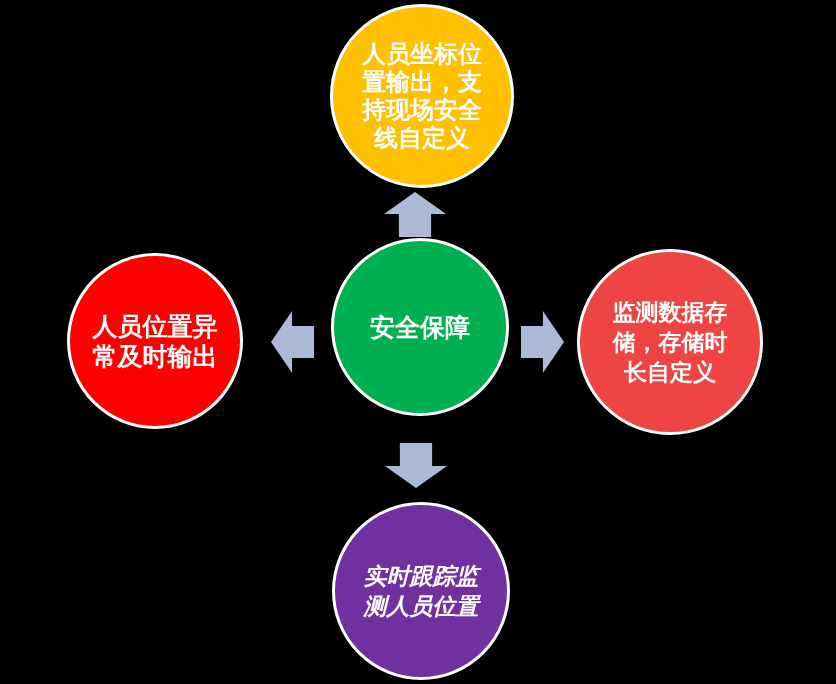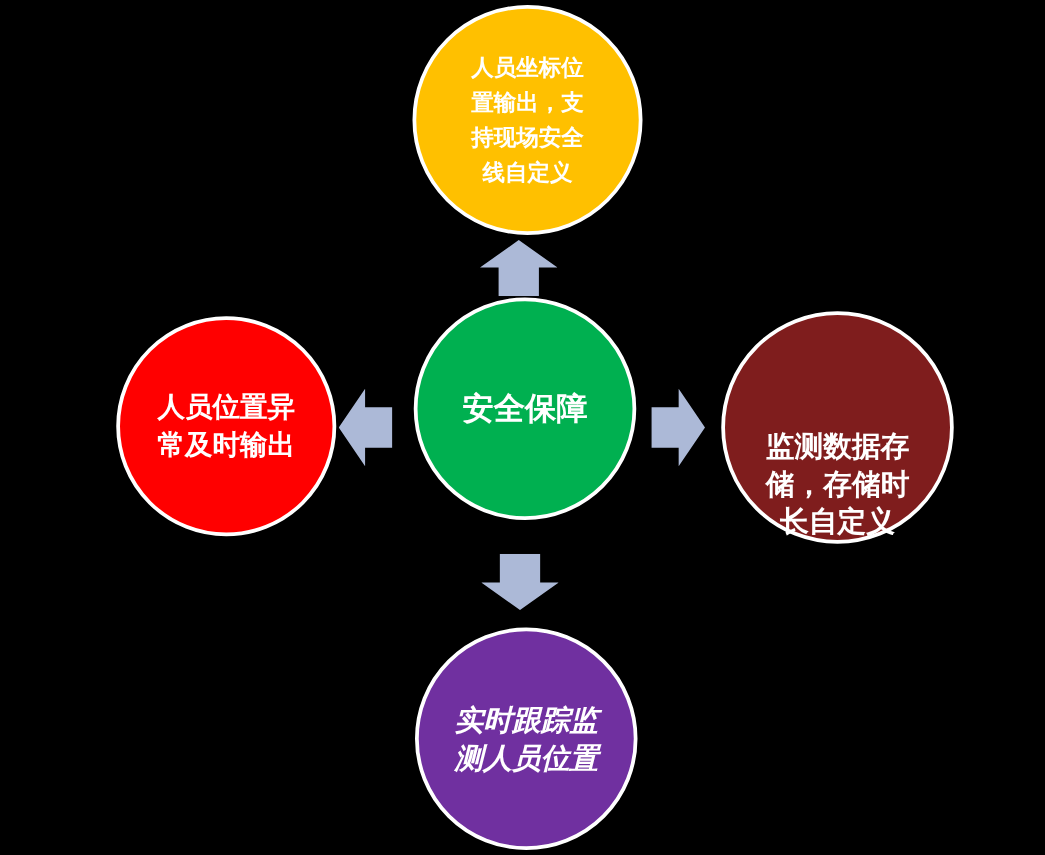--- a/index.html
+++ b/index.html
@@ -25,22 +25,22 @@
     align-items: center;
     justify-content: center;
     text-align: center;
     color: #ffffff;
     font-weight: 700;
   }
   .node .label {
     white-space: pre-line;
     display: block;
   }
-  #node-top    { left: 330px; top: 4px;   width: 184px; height: 184px; font-size: 18px; line-height: 28px; }
-  #node-left   { left: 93px;  top: 253px; width: 176px; height: 176px; font-size: 22px; line-height: 30px; }
+  #node-top    { left: 330px; top: 4px;   width: 184px; height: 184px; font-size: 24px; line-height: 28px; }
+  #node-left   { left: 67px;  top: 253px; width: 176px; height: 176px; font-size: 25px; line-height: 30px; }
   #node-center { left: 331px; top: 238px; width: 178px; height: 178px; font-size: 25px; line-height: 30px; }
   #node-right  { left: 577px; top: 249px; width: 186px; height: 186px; font-size: 23px; line-height: 30px; }
   #node-bottom { left: 332px; top: 502px; width: 178px; height: 178px; font-size: 23px; line-height: 30px; }
 
   .arrow {
     position: absolute;
   }
   #arrow-up {
     left: 384px; top: 192px; width: 62px; height: 45px;
     clip-path: polygon(50% 0, 100% 49%, 76% 49%, 76% 100%, 24% 100%, 24% 49%, 0 49%);
@@ -72,21 +72,21 @@
 
   <div class="node" id="node-left" style="background-color: rgb(255, 0, 0);">
     <span class="label">人员位置异
 常及时输出</span>
   </div>
 
   <div class="node" id="node-center" style="background-color: rgb(0, 176, 80);">
     <span class="label">安全保障</span>
   </div>
 
-  <div class="node" id="node-right" style="background-color: #7f1d1d; align-items: flex-end;">
+  <div class="node" id="node-right" style="background-color: #ef4444;">
     <span class="label">监测数据存
 储，存储时
 长自定义</span>
   </div>
 
   <div class="node" id="node-bottom" style="background-color: rgb(112, 48, 160); font-style: italic;">
     <span class="label">实时跟踪监
 测人员位置</span>
   </div>
 

